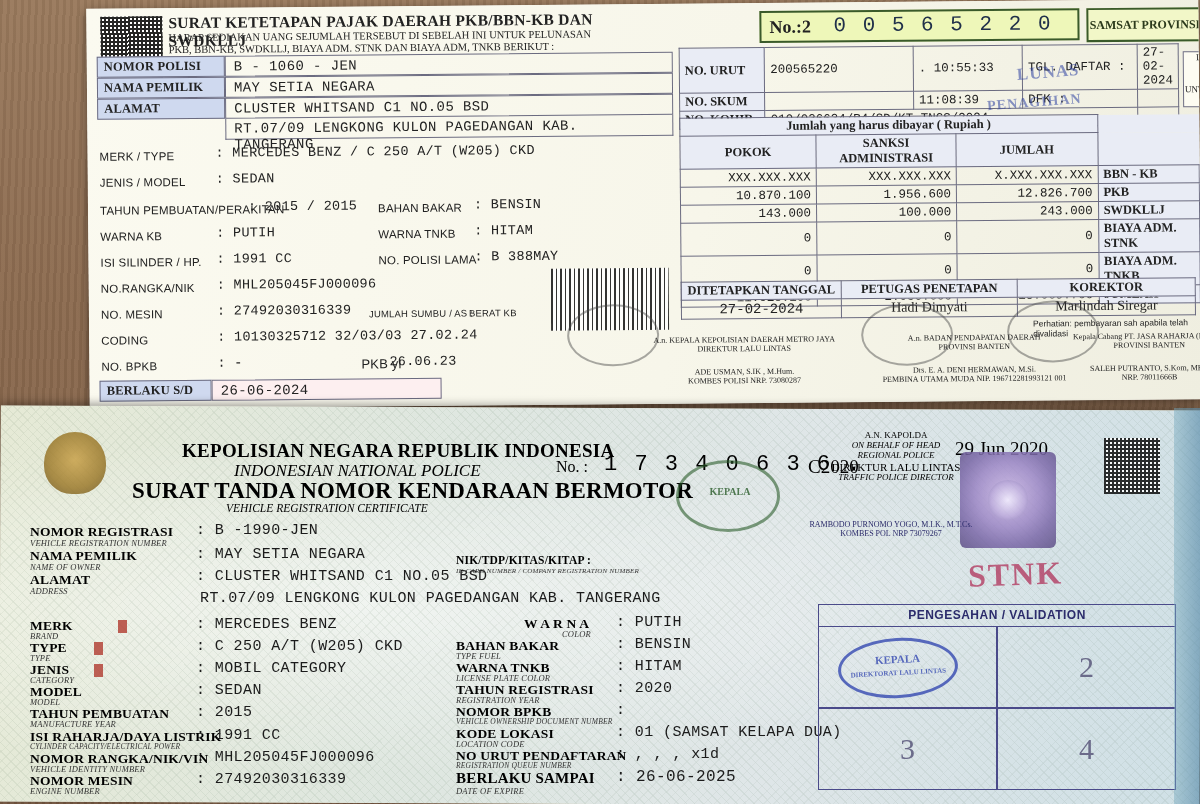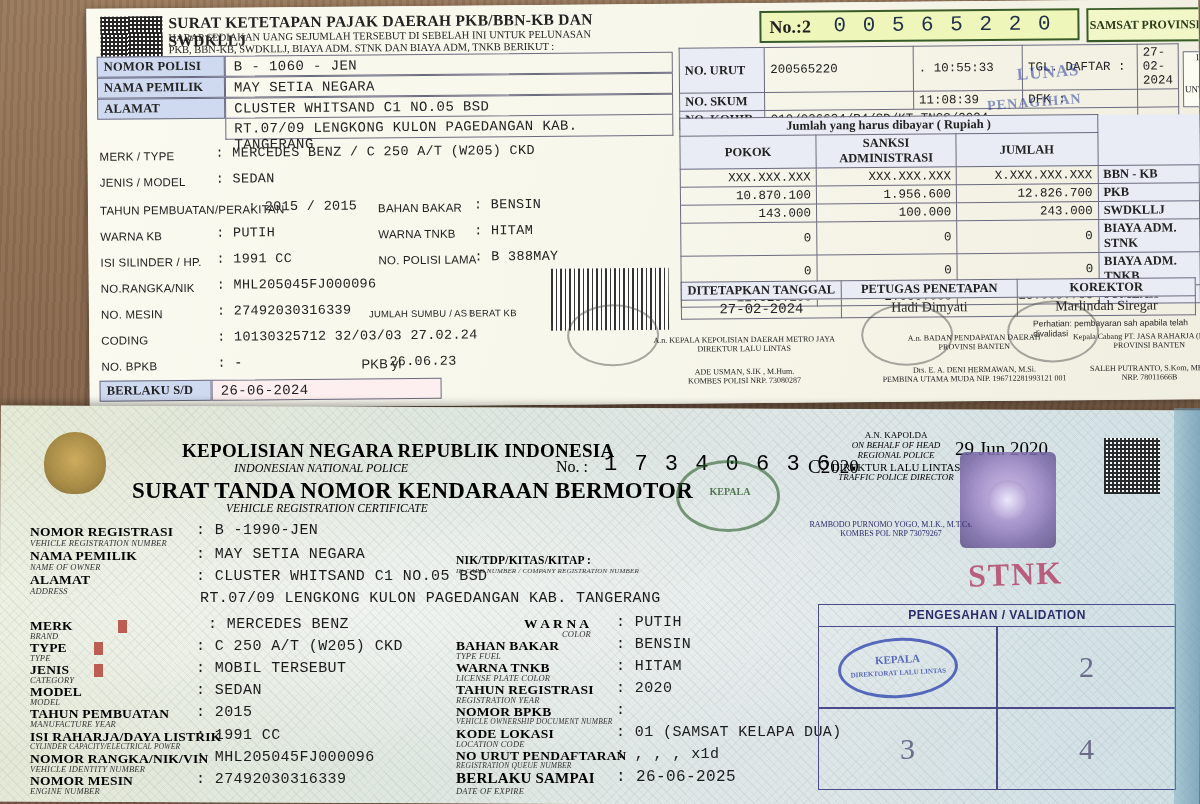--- a/index.html
+++ b/index.html
@@ -390,21 +390,21 @@
 
 <div id="stnk">
   <div class="tint"></div>
   <div class="guilloche"></div>
 </div>
 
 <div class="garuda"></div>
 <div class="bigQR"></div>
 
 <div style="position:absolute; left:182px; top:440px; font-size:19px; font-weight:bold; letter-spacing:.3px; font-family:'Liberation Serif',serif;">KEPOLISIAN NEGARA REPUBLIK INDONESIA</div>
-<div style="position:absolute; left:234px; top:461px; font-size:12px; font-style:italic; font-family:'Liberation Serif',serif;">INDONESIAN NATIONAL POLICE</div>
+<div style="position:absolute; left:234px; top:461px; font-size:17px; font-style:italic; font-family:'Liberation Serif',serif;">INDONESIAN NATIONAL POLICE</div>
 <div style="position:absolute; left:132px; top:478px; font-size:23px; font-weight:bold; letter-spacing:.2px; font-family:'Liberation Serif',serif;">SURAT TANDA NOMOR KENDARAAN BERMOTOR</div>
 <div style="position:absolute; left:226px; top:502px; font-size:11.5px; font-style:italic; font-family:'Liberation Serif',serif;">VEHICLE REGISTRATION CERTIFICATE</div>
 
 <div style="position:absolute; left:556px; top:458px; font-size:16px; font-family:'Liberation Serif',serif;">No. :</div>
 <div style="position:absolute; left:604px; top:452px; font-size:22px; font-family:'Liberation Mono',monospace; letter-spacing:2px;">1 7 3 4 0 6 3 6 .</div>
 <div style="position:absolute; left:808px; top:456px; font-size:19px; font-family:'Liberation Serif',serif;">C2020</div>
 <div style="position:absolute; left:930px; top:438px; font-size:19px; font-family:'Liberation Serif',serif;margin-left:25px;">29 Jun 2020</div>
 
 <div style="position:absolute; left:806px; top:430px; width:180px; text-align:center; font-size:9px; line-height:10px; font-family:'Liberation Serif',serif;">
   <div>A.N. KAPOLDA</div>
@@ -423,31 +423,31 @@
 <div class="st-val" style="left:196px; top:546px;">: MAY SETIA NEGARA</div>
 
 <div class="st-lbl" style="left:30px; top:572px;">ALAMAT</div>
 <div class="st-sub" style="left:30px; top:586px;">ADDRESS</div>
 <div class="st-val" style="left:196px; top:568px;">: CLUSTER WHITSAND C1 NO.05 BSD</div>
 <div class="st-val" style="left:200px; top:590px;">RT.07/09 LENGKONG KULON PAGEDANGAN KAB. TANGERANG</div>
 
 <div class="redmark" style="left:118px; top:620px;"></div>
 <div class="st-lbl" style="left:30px; top:618px;">MERK</div>
 <div class="st-sub" style="left:30px; top:631px;">BRAND</div>
-<div class="st-val" style="left:208px; top:616px;">: MERCEDES BENZ</div>
+<div class="st-val" style="left:196px; top:616px;">: MERCEDES BENZ</div>
 
 <div class="redmark" style="left:94px; top:642px;"></div>
 <div class="st-lbl" style="left:30px; top:640px;">TYPE</div>
 <div class="st-sub" style="left:30px; top:653px;">TYPE</div>
 <div class="st-val" style="left:196px; top:638px;">: C 250 A/T (W205) CKD</div>
 
 <div class="redmark" style="left:94px; top:664px;"></div>
 <div class="st-lbl" style="left:30px; top:662px;">JENIS</div>
 <div class="st-sub" style="left:30px; top:675px;">CATEGORY</div>
-<div class="st-val" style="left:196px; top:660px;">: MOBIL TERSEBUT</div>
+<div class="st-val" style="left:196px; top:660px;">: MOBIL CATEGORY</div>
 
 <div class="st-lbl" style="left:30px; top:684px;">MODEL</div>
 <div class="st-sub" style="left:30px; top:697px;">MODEL</div>
 <div class="st-val" style="left:196px; top:682px;">: SEDAN</div>
 
 <div class="st-lbl" style="left:30px; top:706px;">TAHUN PEMBUATAN</div>
 <div class="st-sub" style="left:30px; top:719px;">MANUFACTURE YEAR</div>
 <div class="st-val" style="left:196px; top:704px;">: 2015</div>
 
 <div class="st-lbl" style="left:30px; top:729px;">ISI RAHARJA/DAYA LISTRIK</div>

